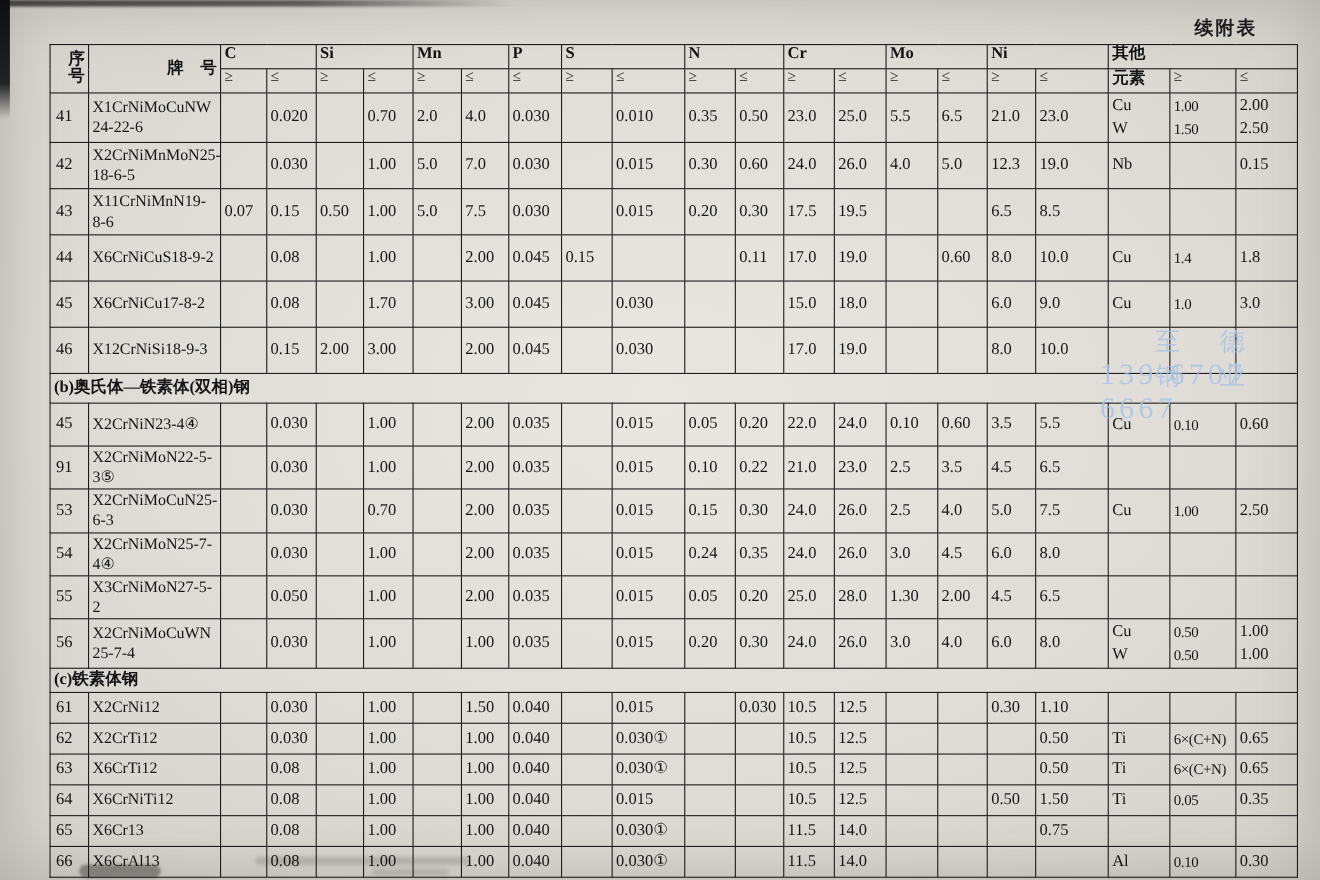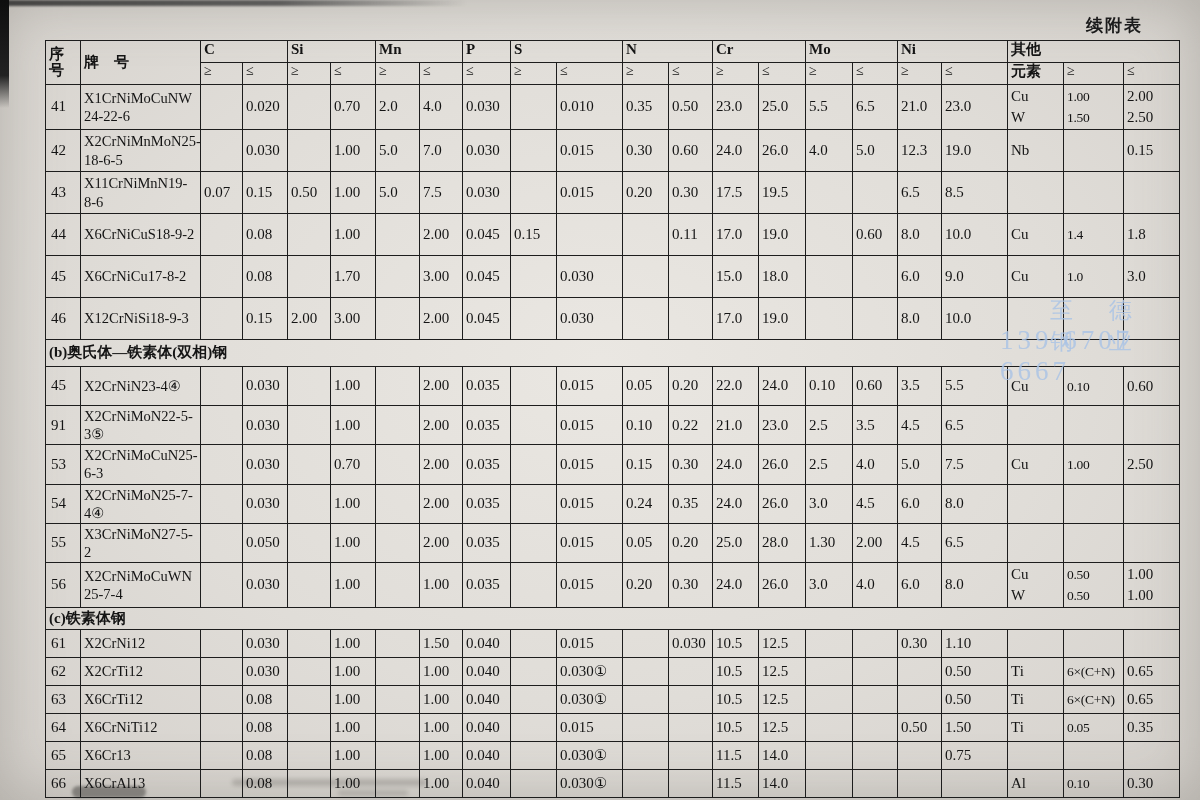--- a/index.html
+++ b/index.html
@@ -36,21 +36,21 @@
 
   table{
     position:absolute;left:45px;top:40px;width:1134px;
     border-collapse:collapse;table-layout:fixed;color:#141414;z-index:2;
   }
   td,th{border:1.5px solid #1d1d1d;padding:1px 3px;overflow:hidden;}
   thead tr{height:22px;}
   th{font-size:15px;font-weight:700;text-align:left;vertical-align:bottom;line-height:1.05;}
   th.el{vertical-align:top;}
   th.sym{font-weight:400;font-size:14px;vertical-align:top;}
-  th.center{text-align:left;vertical-align:middle;}
+  th.center{text-align:right;vertical-align:middle;}
   td{font-size:15px;vertical-align:middle;line-height:1.15;}
   td.no{padding-left:5px;}
   td.grade{font-size:14.5px;line-height:1.25;}
   tr.sec0>td{height:39px;}
   tr.sec1>td{height:36px;}
   tr.sec2>td{height:25px;}
   tr.secrow>td{height:24px;text-align:left;font-weight:700;font-size:15px;}
   tr.secrow.small>td{height:19px;}
   .oline{line-height:21px;white-space:nowrap;}
   td.omin .oline{font-size:13.5px;letter-spacing:-0.3px;}

